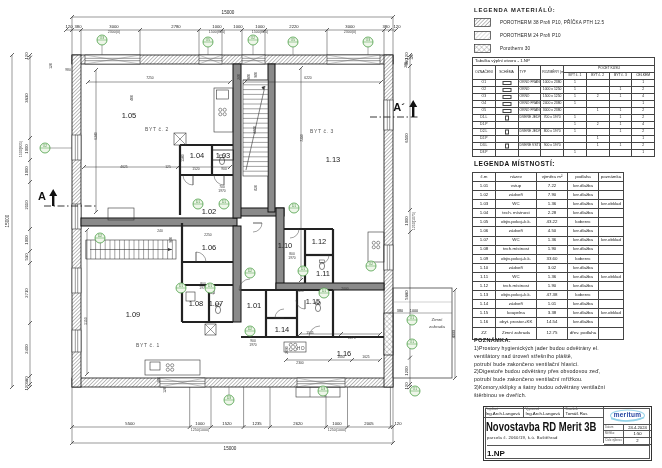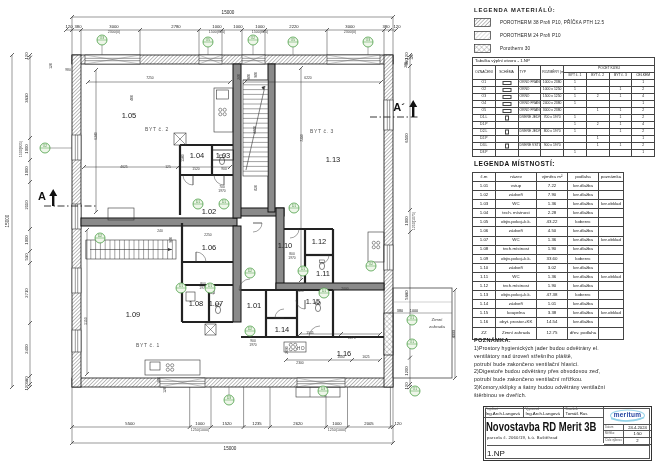--- a/index.html
+++ b/index.html
@@ -32,21 +32,21 @@
   .notes .nl{font-size:5.2px;color:#222;line-height:7.8px;letter-spacing:.2px;}
   
   .tb{position:absolute;left:483px;top:406px;width:169px;height:55px;border:0.9px solid #333;background:#fff;box-sizing:border-box;}
   .tb .inner{position:absolute;left:1.2px;top:1.2px;right:1.2px;bottom:1.2px;border:0.6px solid #555;}
   .tb .names{position:absolute;left:0;top:0;width:119px;height:11px;display:flex;}
   .tb .ncell{flex:1;border-right:0.6px solid #555;border-bottom:0.6px solid #555;padding:0.5px 1.5px;box-sizing:border-box;}
   .tb .nlab{font-size:2.8px;color:#555;line-height:3px;}
   .tb .nval{font-size:4.4px;color:#111;line-height:5.5px;white-space:nowrap;}
   .tb .bigt{position:absolute;left:2px;top:12.5px;width:117px;font-size:12.5px;font-weight:bold;color:#111;white-space:nowrap;letter-spacing:0;transform:scaleX(0.76);transform-origin:left top;}
   .tb .parc{position:absolute;left:3px;top:28px;font-size:4.2px;color:#222;letter-spacing:.2px;}
-  .tb .np{position:absolute;left:3px;top:38px;font-size:8px;font-weight:normal;color:#111;border-top:0.6px solid #555;width:163px;padding-top:2.5px;}
+  .tb .np{position:absolute;left:3px;top:38px;font-size:8px;font-weight:bold;color:#111;border-top:0.6px solid #555;width:163px;padding-top:2.5px;}
   .tb .right{position:absolute;left:119px;top:0;width:47px;height:36px;border-left:0.6px solid #555;}
   .tb .logo{height:16.5px;border-bottom:0.6px solid #555;position:relative;overflow:hidden;}
   .tb .irow{height:5.8px;border-bottom:0.6px solid #555;display:flex;}
   .tb .ilab{width:18px;font-size:2.8px;color:#555;border-right:0.6px solid #555;padding-left:1px;line-height:5.8px;}
   .tb .ival{flex:1;font-size:4.2px;color:#111;text-align:center;line-height:5.8px;}
 </style>
 </head>
 <body>
 
 <svg id="plan-svg" width="470" height="468" viewBox="0 0 470 468">

